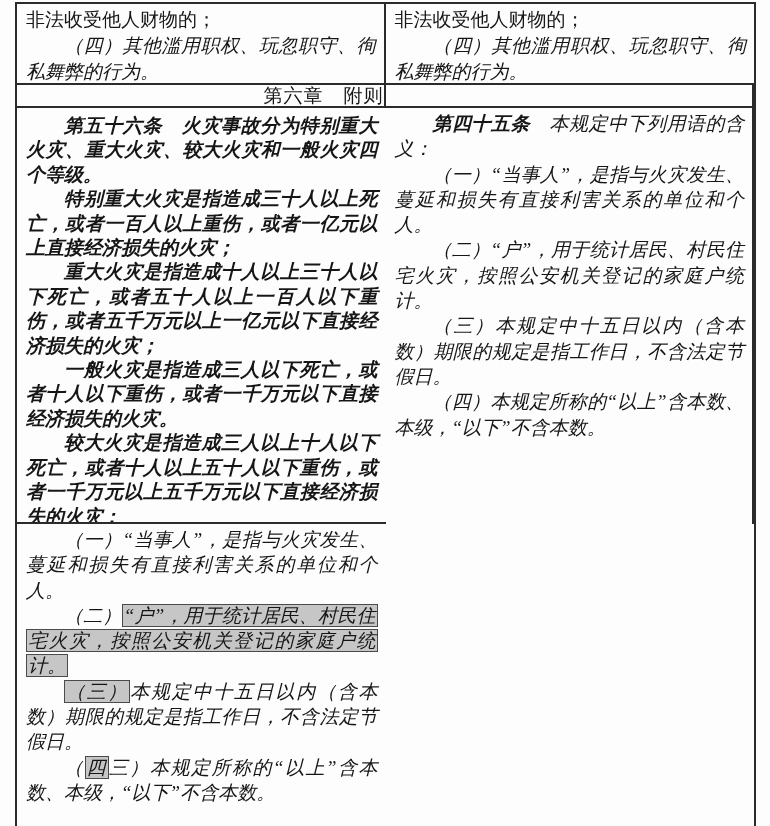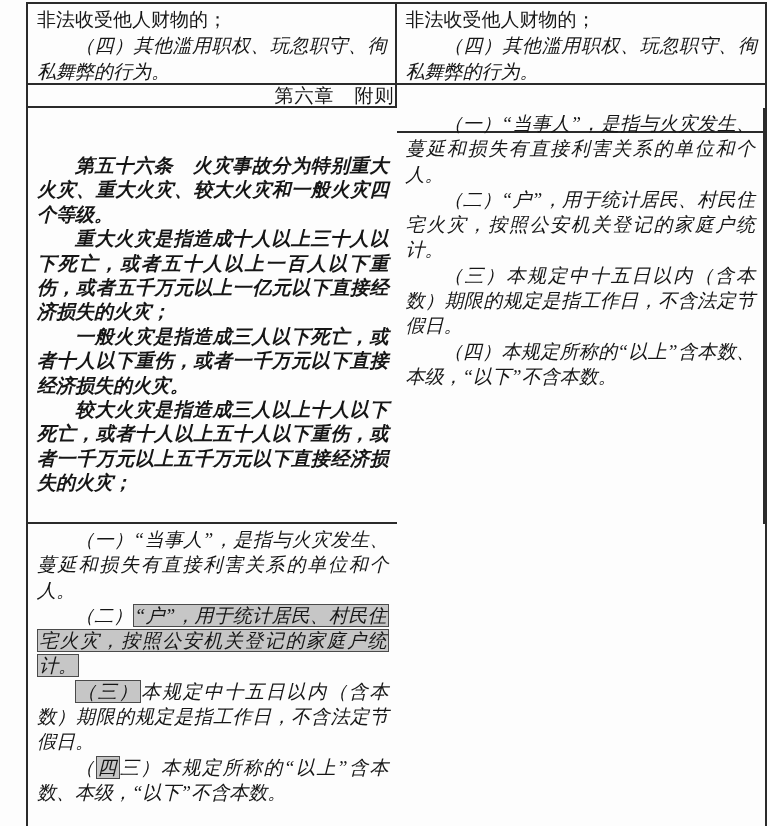--- a/index.html
+++ b/index.html
@@ -4,32 +4,32 @@
 <style>
   * { margin:0; padding:0; box-sizing:border-box; }
   html,body { background:#ffffff; }
   .page {
     position:relative; width:770px; height:826px;
     background:#fdfdfd; overflow:hidden;
     font-family:"Liberation Serif","DejaVu Serif",serif;
     color:#161616;
   }
   .doc-table {
-    position:absolute; left:26px; top:2px; width:741px; height:824px;
+    position:absolute; left:15px; top:2px; width:741px; height:824px;
     border:2px solid #2b2b2b; border-bottom:none;
     display:grid;
     grid-template-columns:1fr 1fr;
     grid-template-rows:81px 23px 416px auto;
     background:#fdfdfd;
   }
   .cell { overflow:hidden; font-size:19px; }
   .cell.colL { border-right:2px solid #2b2b2b; }
   .cell.rb { border-bottom:2px solid #2b2b2b; }
   .body-cell { padding:3px 8px 0 9px; line-height:26px; text-align:justify; }
-  .r3cell { line-height:24.4px; padding-top:6px;margin-top:40px; }
+  .r3cell { line-height:24.4px; padding-top:6px; }
   .r4cell { line-height:25.3px; }
   .header-cell {
     text-align:right; line-height:22px; font-size:19px;
     letter-spacing:1px;
   }
   .para { text-indent:0; }
   .para.indent { text-indent:2em;font-style:italic; }
   .bold { font-weight:bold; }
   .hl {
     background:#c6c6c6;
@@ -52,26 +52,28 @@
     <div class="cell rb body-cell">
         <div class="para"><span class="">非法收受他人财物的；</span></div>
         <div class="para indent"><span class="">（四）其他滥用职权、玩忽职守、徇私舞弊的行为。</span></div>
       </div>
 
     <div class="cell colL rb header-cell">第六章　附则</div>
 
     <div class="cell colL rb body-cell r3cell"></div>
     <div class="cell rb body-cell r3cell">
         <div class="para indent bold"><span class="">第五十六条　火灾事故分为特别重大火灾、重大火灾、较大火灾和一般火灾四个等级。</span></div>
+        <div class="para indent bold"><span class="">特别重大火灾是指造成三十人以上死亡，或者一百人以上重伤，或者一亿元以上直接经济损失的火灾；</span></div>
         <div class="para indent bold"><span class="">重大火灾是指造成十人以上三十人以下死亡，或者五十人以上一百人以下重伤，或者五千万元以上一亿元以下直接经济损失的火灾；</span></div>
         <div class="para indent bold"><span class="">一般火灾是指造成三人以下死亡，或者十人以下重伤，或者一千万元以下直接经济损失的火灾。</span></div>
         <div class="para indent bold"><span class="">较大火灾是指造成三人以上十人以下死亡，或者十人以上五十人以下重伤，或者一千万元以上五千万元以下直接经济损失的火灾；</span></div>
       </div>
 
     <div class="cell colL body-cell r4cell">
+        <div class="para indent"><span class=" bold">第四十五条</span><span class="">　本规定中下列用语的含义：</span></div>
         <div class="para indent"><span class="">（一）“当事人”，是指与火灾发生、蔓延和损失有直接利害关系的单位和个人。</span></div>
         <div class="para indent"><span class="">（二）“户”，用于统计居民、村民住宅火灾，按照公安机关登记的家庭户统计。</span></div>
         <div class="para indent"><span class="">（三）本规定中十五日以内（含本数）期限的规定是指工作日，不含法定节假日。</span></div>
         <div class="para indent"><span class="">（四）本规定所称的“以上”含本数、本级，“以下”不含本数。</span></div>
       </div>
     <div class="cell body-cell r4cell">
         <div class="para indent"><span class="">（一）“当事人”，是指与火灾发生、蔓延和损失有直接利害关系的单位和个人。</span></div>
         <div class="para indent"><span class="">（二）</span><span class="hl">“户”，用于统计居民、村民住宅火灾，按照公安机关登记的家庭户统计。</span></div>
         <div class="para indent"><span class="hl">（三）</span><span class="">本规定中十五日以内（含本数）期限的规定是指工作日，不含法定节假日。</span></div>
         <div class="para indent"><span class="">（</span><span class="hl">四</span><span class="">三）本规定所称的“以上”含本数、本级，“以下”不含本数。</span></div>

